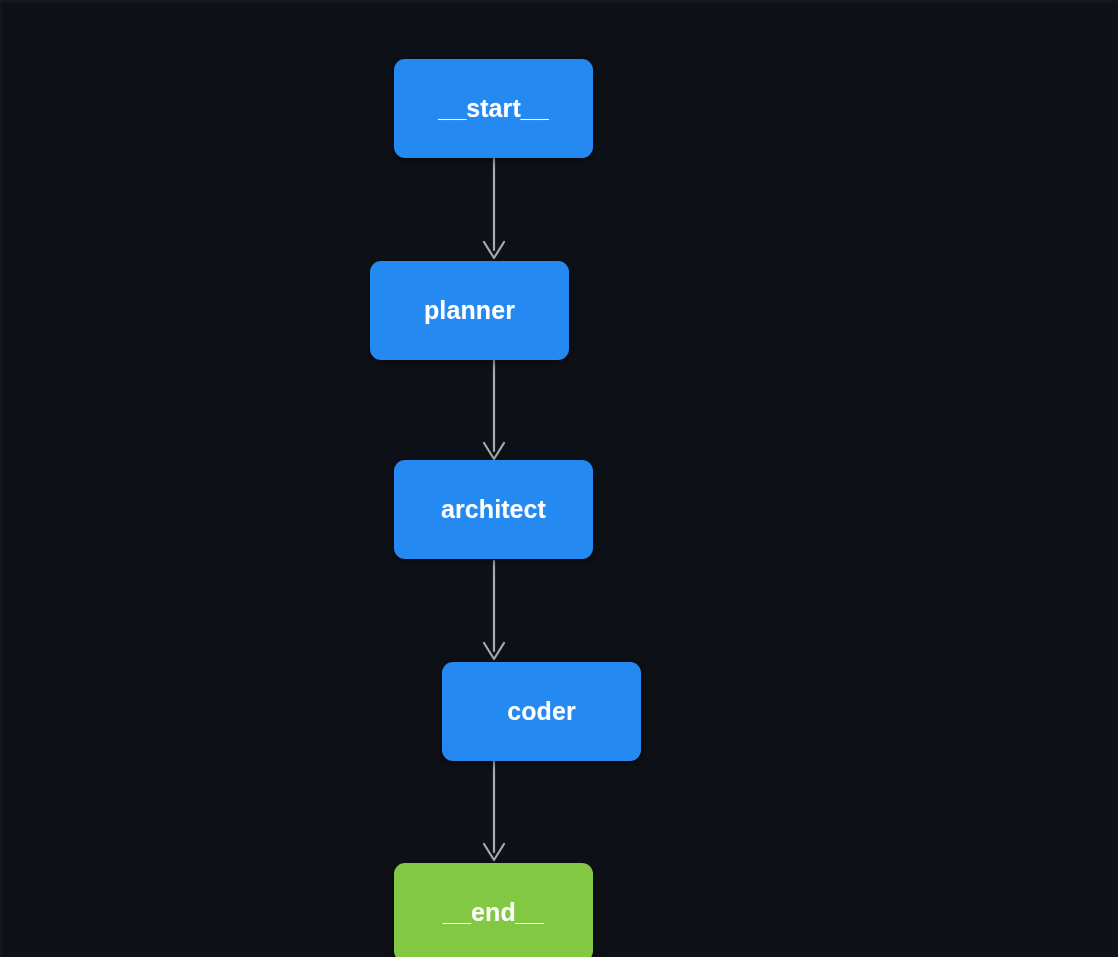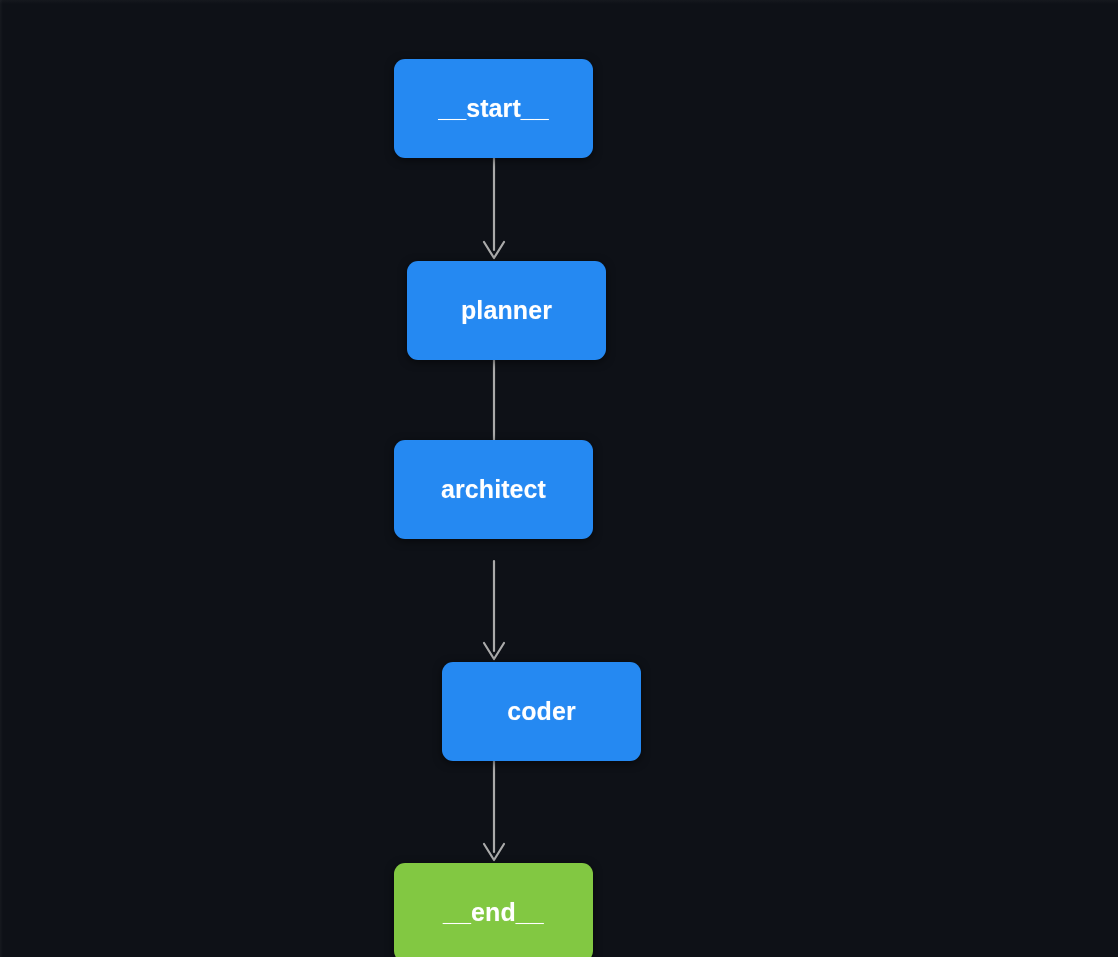--- a/index.html
+++ b/index.html
@@ -97,25 +97,25 @@
     <g>
       <line x1="494" y1="761" x2="494" y2="852" stroke="#aaaaaa" stroke-width="2.2" stroke-linecap="round"></line>
       <polyline points="484,844 494,860 504,844" fill="none" stroke="#aaaaaa" stroke-width="2.2" stroke-linecap="round" stroke-linejoin="round"></polyline>
     </g>
   </svg>
 
   <div class="graph-node node-blue" style="left:394px; top:59px;">
     <span class="node-label">__start__</span>
   </div>
 
-  <div class="graph-node node-blue" style="left:407px; top:261px;">
+  <div class="graph-node node-blue" style="left:370px; top:261px;">
     <span class="node-label">planner</span>
   </div>
 
-  <div class="graph-node node-blue" style="left:394px; top:440px;">
+  <div class="graph-node node-blue" style="left:394px; top:460px;">
     <span class="node-label">architect</span>
   </div>
 
   <div class="graph-node node-blue" style="left:394px; top:662px;margin-left:48px;">
     <span class="node-label">coder</span>
   </div>
 
   <div class="graph-node node-green" style="left:394px; top:863px;">
     <span class="node-label">__end__</span>
   </div>

